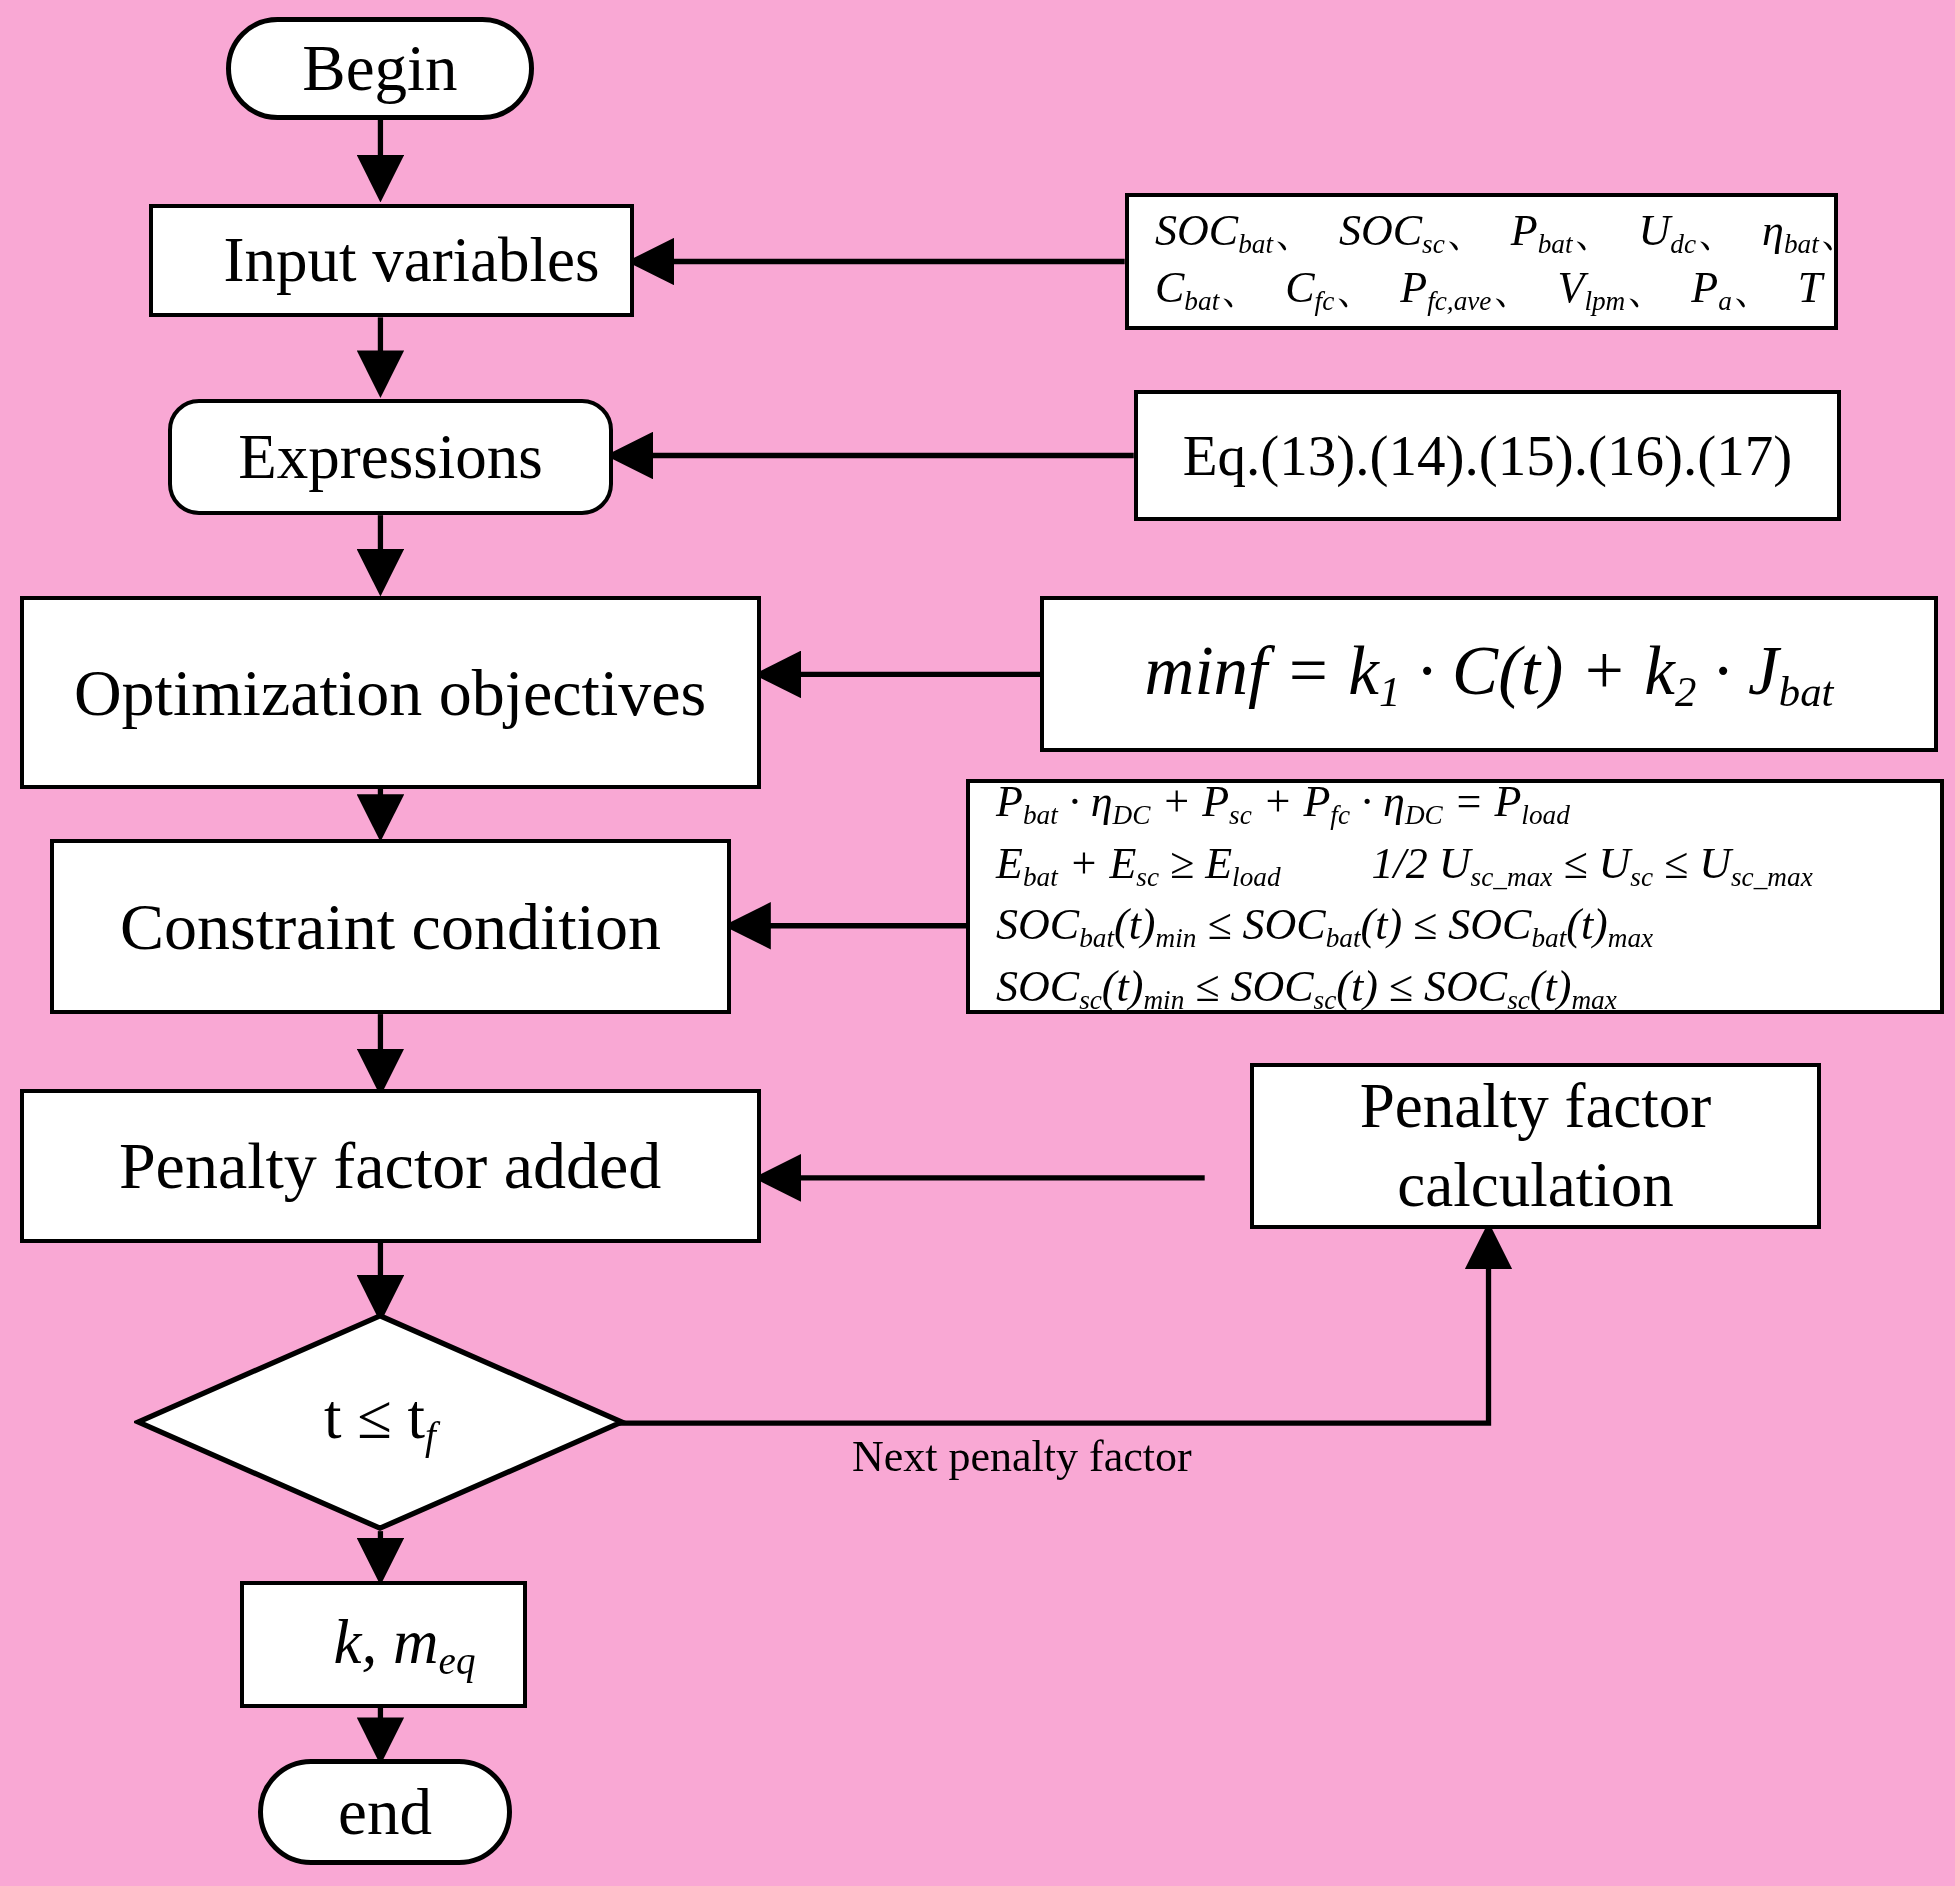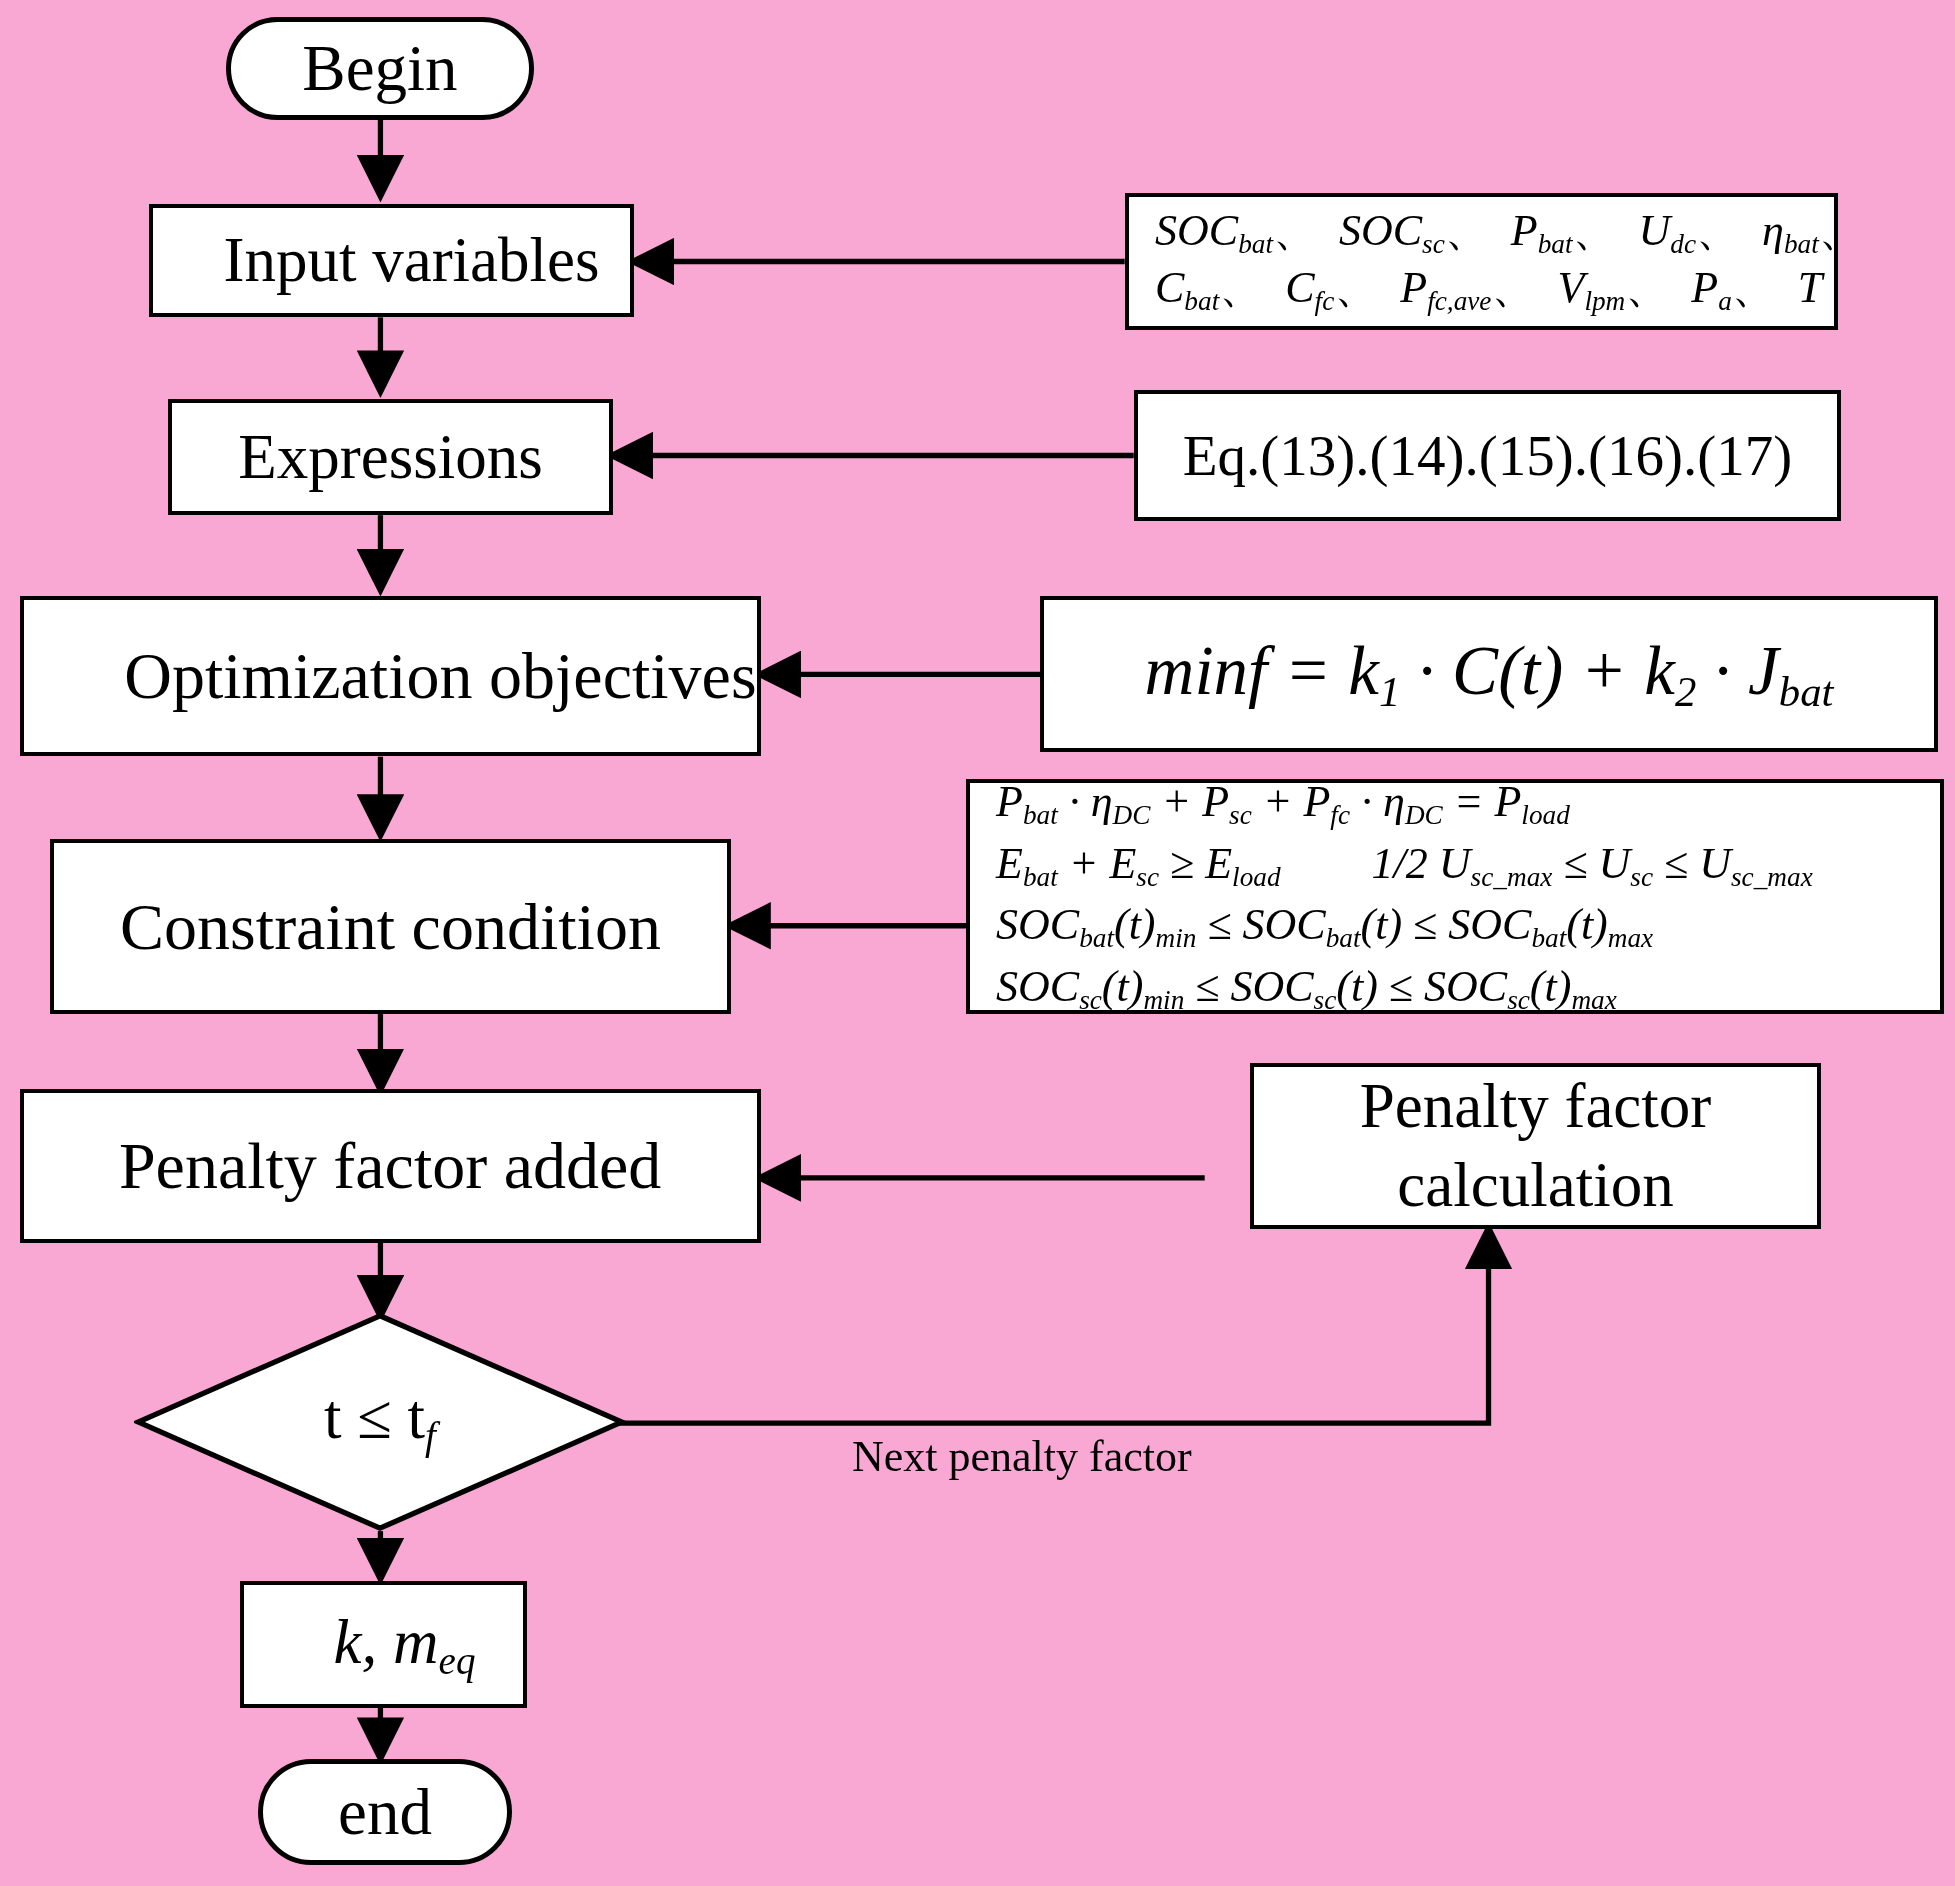--- a/index.html
+++ b/index.html
@@ -127,25 +127,25 @@
   </svg>
 
   <div class="node terminal t-begin" style="left:226px; top:16.6px; width:308px; height:103px;">
     <span>Begin</span>
   </div>
 
   <div class="node plain t-step" style="left:149px; top:204px; width:485px; height:113px;padding-left:40px;">
     <span>Input variables</span>
   </div>
 
-  <div class="node plain t-step" style="left:168px; top:399px; width:445px; height:116px;">
+  <div class="node plain t-step" style="left:168px; top:399px; width:445px; height:116px;border-radius:31px;">
     <span>Expressions</span>
   </div>
 
-  <div class="node plain t-stepbig" style="left:19.6px; top:596px; width:741px; height:160px;justify-content:flex-end;">
+  <div class="node plain t-stepbig" style="left:19.6px; top:596px; width:741px; height:193px;">
     <span>Optimization objectives</span>
   </div>
 
   <div class="node plain t-stepbig" style="left:50px; top:839px; width:681px; height:175px;">
     <span>Constraint condition</span>
   </div>
 
   <div class="node plain t-stepbig" style="left:19.6px; top:1089px; width:741px; height:154px;">
     <span>Penalty factor added</span>
   </div>

